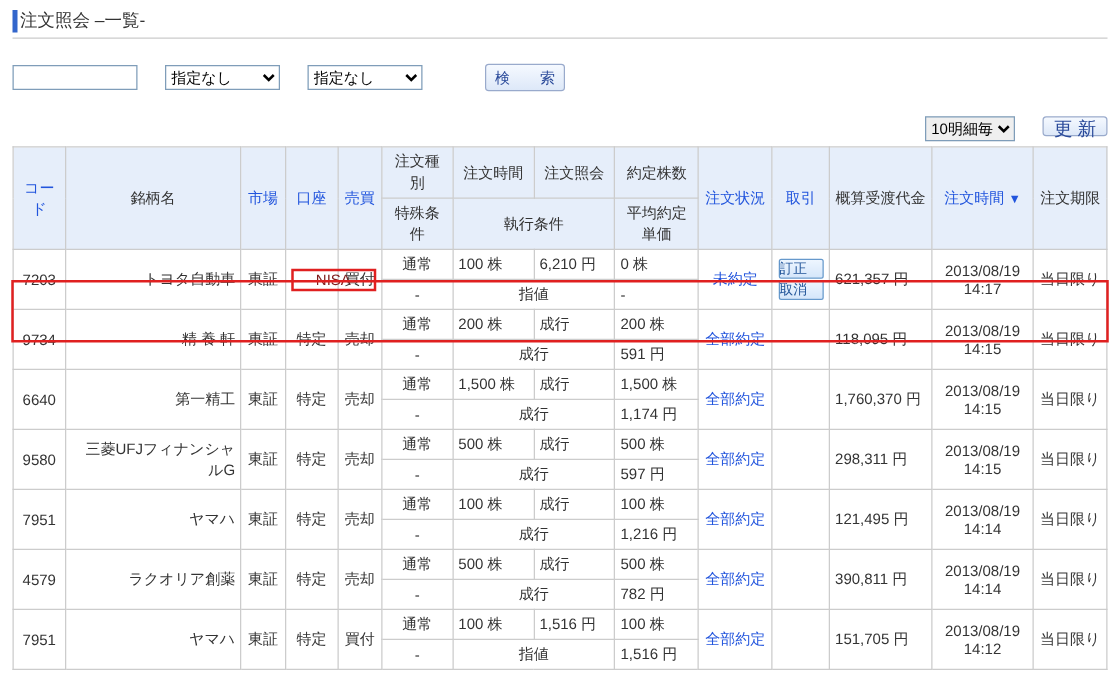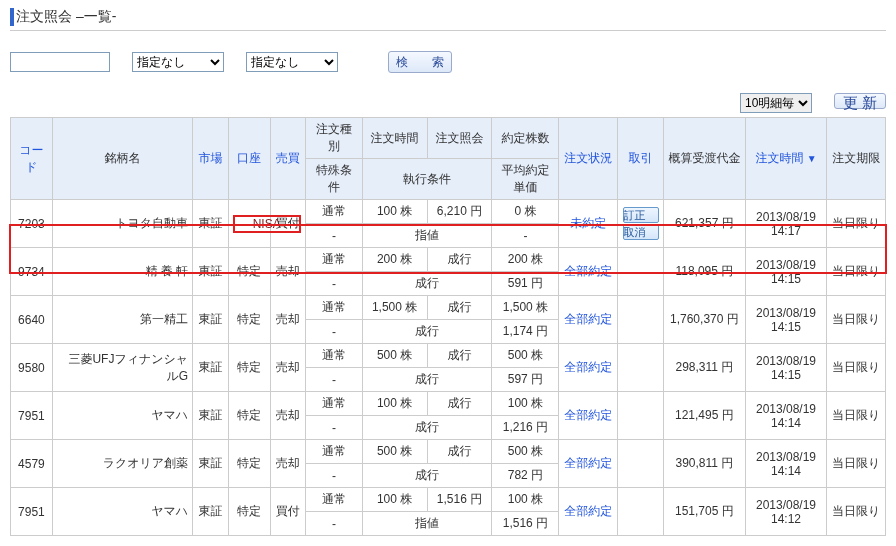--- a/index.html
+++ b/index.html
@@ -19,21 +19,21 @@
 .pager-select { height: 20px; border: 1px solid #7f9db9; font-size: 12px; }
 .update-btn { height: 16px; width: 52px; border: 1px solid #99aacc; border-radius: 3px; background: linear-gradient(#f5f9ff, #dde8f8); color: #2a4a9a; font-size: 15px; cursor: pointer; }
 
 table.order { border-collapse: collapse; width: 100%; table-layout: fixed; }
 table.order th, table.order td { border: 1px solid #ccc; padding: 3px 4px; font-size: 12px; vertical-align: middle; }
 table.order th { background: #e6eefa; font-weight: normal; text-align: center; color: #333; }
 table.order th.link, td.link, span.link { color: #2255dd; }
 .sort-arrow { font-size: 10px; color: #2255dd; }
 
 .center { text-align: center; }
-.right { text-align: center; }
+.right { text-align: left; }
 .left { text-align: right; }
 .highlight-outline { position: absolute; border: 2px solid #e02020; pointer-events: none; }
 .nisa-box { border: 2px solid #e02020; color: #7f1d1d; padding: 0 18px; display: inline-block; }
 
 .action-btn { display: block; width: 36px; height: 16px; line-height: 14px; border: 1px solid #6699cc; border-radius: 2px; background: linear-gradient(#eef6ff,#d5e6fa); color: #225599; font-size: 11px; text-align: left; margin: 1px auto; cursor: pointer; }
 </style>
 </head>
 <body>
 <div class="page">
 

